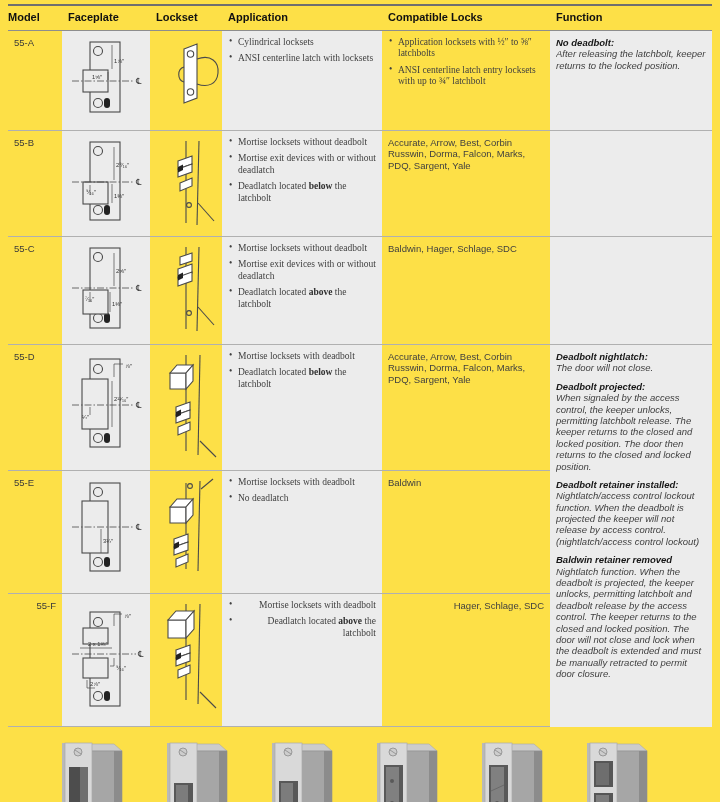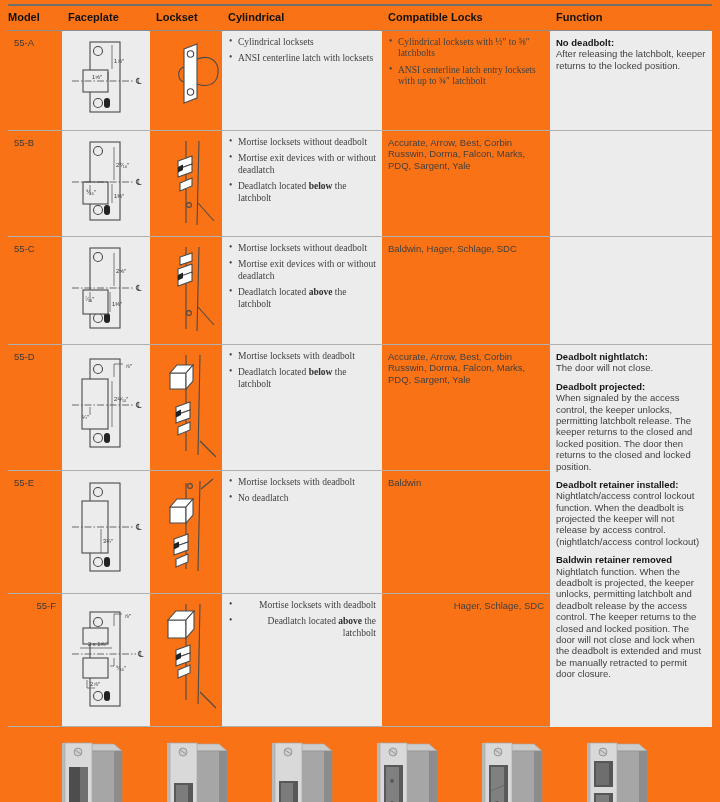--- a/index.html
+++ b/index.html
@@ -1,17 +1,17 @@
 <!DOCTYPE html>
 <html><head>
 <meta charset="utf-8">
 <style>
   html,body{margin:0;padding:0;background:#ffffff;}
   .page{
-    width:720px;height:802px;background:#f97316;overflow:hidden;
+    width:720px;height:802px;background:#fde047;overflow:hidden;
     font-family:"Liberation Sans","DejaVu Sans",sans-serif;color:#3f3f3f;
     position:relative;
   }
   table.spec{
     border-collapse:collapse;table-layout:fixed;
     margin:4px 8px 0 8px;width:704px;
     border-top:2px solid #6f6f6f;
   }
   table.spec th{
     font-size:11px;font-weight:bold;color:#111;text-align:left;
@@ -30,21 +30,21 @@
   td.model{padding-left:0;font-size:10px;color:#3a3a3a;}
   td.fp,td.ls{padding:4px 0 0 0;text-align:center;}
   .rA>td{height:89px;} .rB>td{height:95px;} .rC>td{height:97px;}
   .rD>td{height:115px;} .rE>td{height:112px;} .rF>td{height:122px;}
 
   ul.blist{margin:0;padding:0;list-style:none;font-family:Liberation Serif, serif;}
   ul.blist li{position:relative;padding-left:10px;margin:0 0 5px 0;}
   ul.blist li::before{content:"\2022";position:absolute;left:1px;top:-1px;}
   ul.blist strong{font-weight:bold;color:#2e2e2e;}
 
-  .fnwrap{overflow:hidden;}
+  .fnwrap{overflow:hidden;font-style:italic;}
   .fnp{margin:0 0 7px 0;}
   .fnp strong{display:block;color:#161616;font-weight:bold;}
 
   
   .pl{fill:none;stroke:#4a4a4a;stroke-width:1.1;}
   .bgw{fill:#ffffff;}
   .bgg{fill:#ececec;}
   .dk{fill:#222222;stroke:none;}
   .cl{stroke:#4a4a4a;stroke-width:0.8;stroke-dasharray:7 2 1.5 2;fill:none;}
   .dim{stroke:#4a4a4a;stroke-width:0.7;fill:none;}
@@ -70,21 +70,21 @@
         <col style="width:72px">
     <col style="width:160px">
         <col style="width:168px">
         <col style="width:162px">
   </colgroup>
   <thead>
     <tr>
       <th class="c-model">Model</th>
       <th>Faceplate</th>
       <th>Lockset</th>
-      <th>Cylindrical</th>
+      <th>Application</th>
       <th>Compatible Locks</th>
       <th>Function</th>
     </tr>
   </thead>
   <tbody>
 
   <tr class="rA">
     <td class="model">55-A</td>
     <td class="shade fp">
       <svg width="86" height="82" viewBox="0 0 86 82">
@@ -111,21 +111,21 @@
       </svg>
     </td>
     <td class="shade app">
       <ul class="blist">
         <li><span>Cylindrical locksets</span><strong></strong><span></span></li>
         <li><span>ANSI centerline latch with locksets</span><strong></strong><span></span></li>
       </ul>
     </td>
     <td class="comp">
       <ul class="blist">
-        <li>Cylindrical locksets with ½″ to ⅝″ latchbolts</li>
+        <li>Application locksets with ½″ to ⅝″ latchbolts</li>
         <li>ANSI centerline latch entry locksets with up to ¾″ latchbolt</li>
       </ul>
     </td>
     <td class="shade fn">
       <div class="fnwrap" style="height:80px;">
         <div class="fnp">
           <strong>No deadbolt:</strong><span>After releasing the latchbolt, keeper returns to the locked position.</span>
         </div>
       </div>
     </td>

